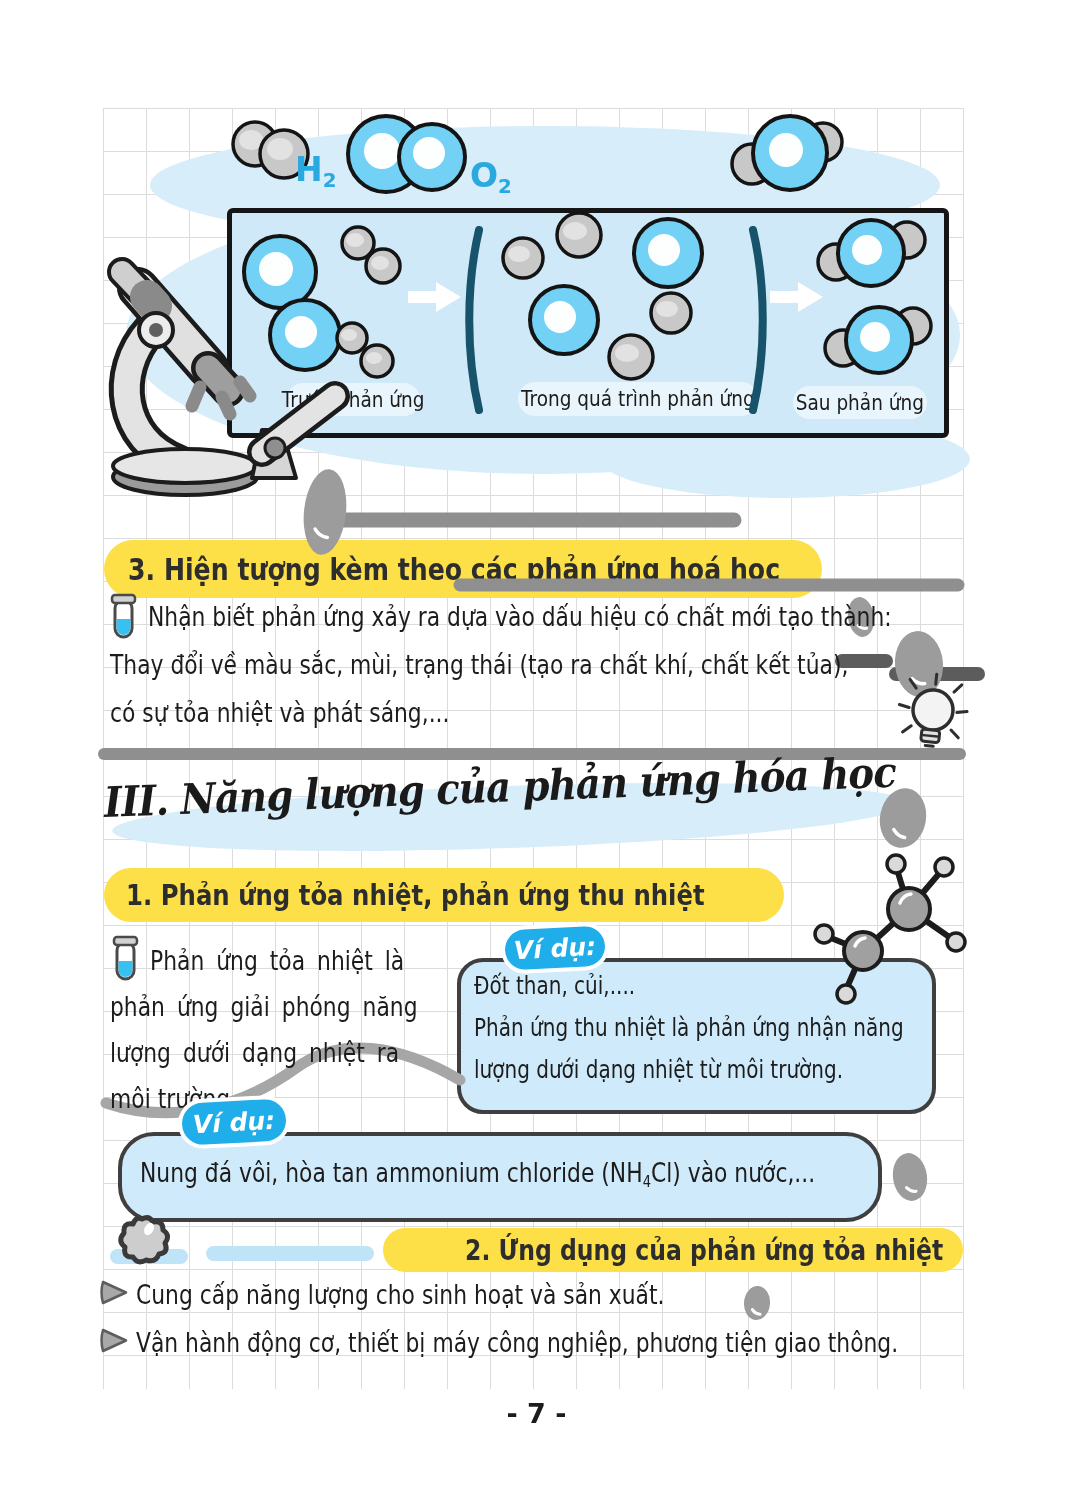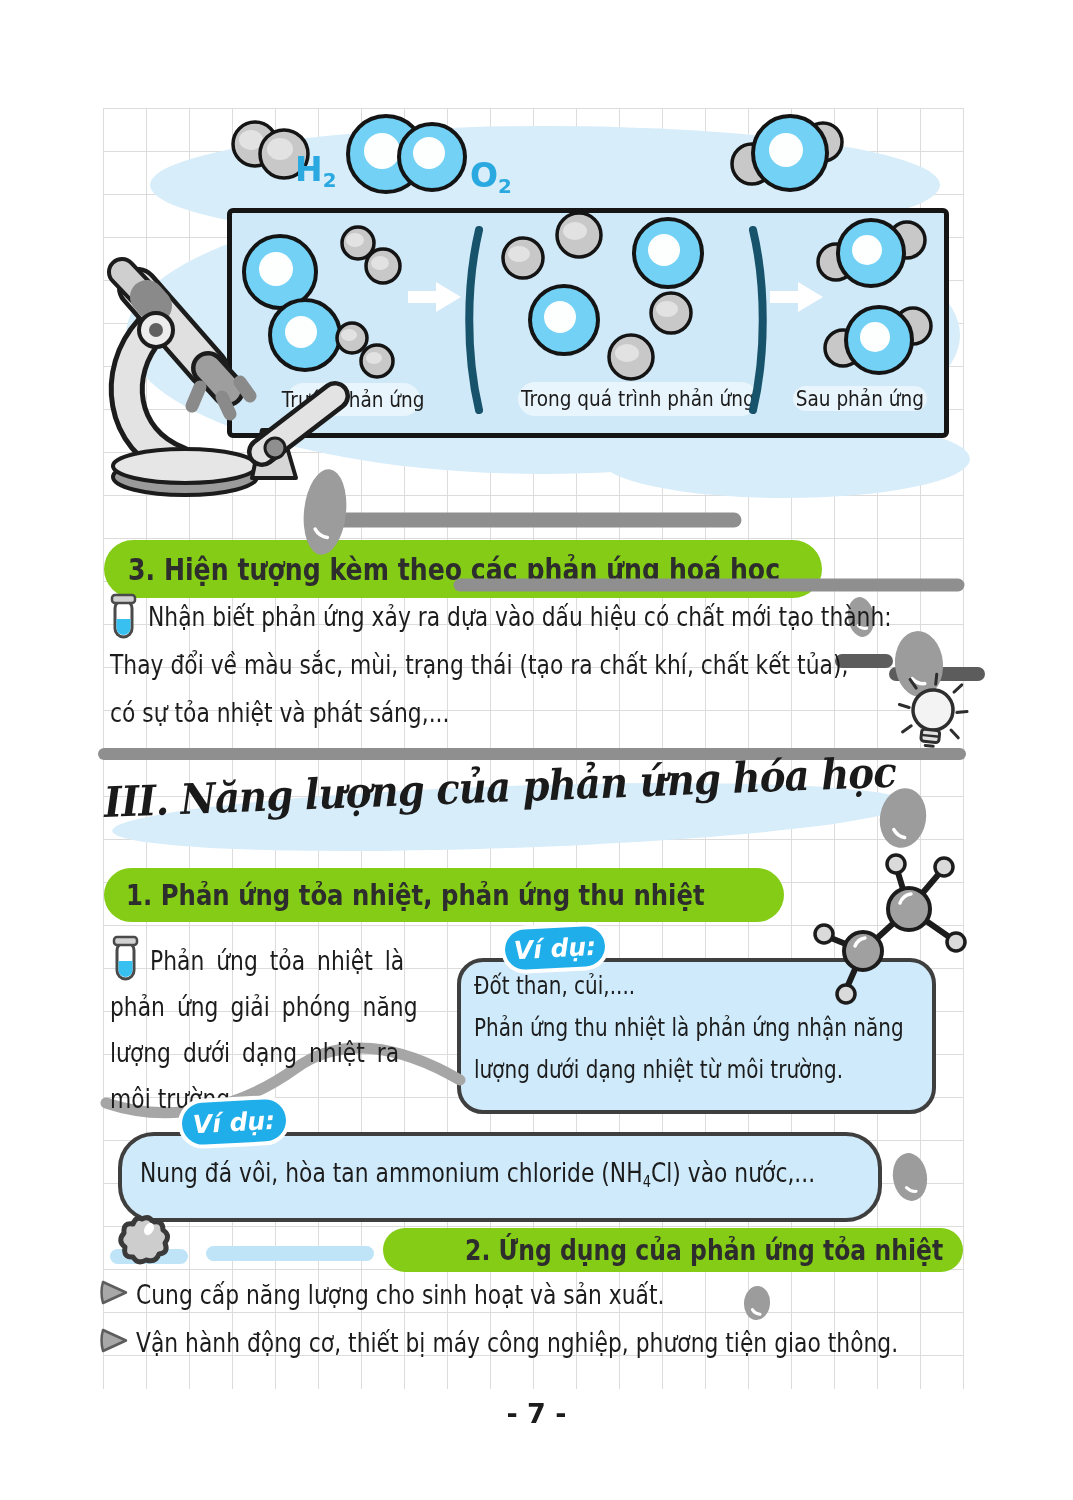--- a/index.html
+++ b/index.html
@@ -8,21 +8,21 @@
   .abs{position:absolute;}
   .grid{left:103px;top:108px;width:861px;height:1281px;
         background-image:linear-gradient(to right,#dcdcdc 1.5px,transparent 1.5px),
                          linear-gradient(to bottom,#dcdcdc 1.5px,transparent 1.5px);
         background-size:43px 43px;}
   .blob{background:#d7edfa;border-radius:50%;}
   .rbox{background:#cfe9f8;border:5px solid #151515;border-radius:6px;}
   .stagepill{background:rgba(255,255,255,.55);border-radius:17px;display:flex;
              align-items:center;justify-content:center;}
   .stagelabel{font-size:21px;color:#1c1c1c;white-space:nowrap;transform:scaleX(.88);}
-  .pill{background:#84cc16;border-radius:29px;display:flex;align-items:center;}
+  .pill{background:#fde047;border-radius:29px;display:flex;align-items:center;}
   .hw{white-space:nowrap;color:#1c1c1c;transform:scaleX(.84);transform-origin:left center;}
   .hw80{white-space:nowrap;color:#1c1c1c;transform:scaleX(.80);transform-origin:left center;}
   .headtext{font-weight:bold;color:#2d2d2d;}
   .body27{font-size:26px;line-height:34px;}
   .cursive{font-family:"DejaVu Serif",serif;font-style:italic;font-weight:bold;font-size:42px;
            color:#1a1a1a;white-space:nowrap;transform:rotate(-2.2deg) scaleX(.92);
            transform-origin:left center;letter-spacing:-1px;}
   .exbox{background:#cfeafa;border:4px solid #3f3f3f;}
   .vidu{background:#1faee9;color:#ffffff;border-radius:22px;display:flex;align-items:center;
         justify-content:center;font-weight:bold;font-style:italic;font-size:25px;
@@ -46,21 +46,21 @@
   <div class="abs blob" style="left:112px;top:786px;width:796px;height:62px;transform:rotate(-2deg);"></div>
 
   <div class="abs rbox" style="left:227px;top:208px;width:712px;height:220px;"></div>
 
   <div class="abs stagepill" style="left:287px;top:383px;width:133px;height:33px;">
     <span class="stagelabel">Trước phản ứng</span>
   </div>
   <div class="abs stagepill" style="left:518px;top:382px;width:240px;height:34px;">
     <span class="stagelabel">Trong quá trình phản ứng</span>
   </div>
-  <div class="abs stagepill" style="left:793px;top:386px;width:134px;height:25px;">
+  <div class="abs stagepill" style="left:793px;top:386px;width:134px;height:33px;">
     <span class="stagelabel">Sau phản ứng</span>
   </div>
 
   <div class="abs pill" style="left:104px;top:540px;width:718px;height:58px;">
     <span class="hw headtext" style="font-size:30px;margin-left:24px;">3. Hiện tượng kèm theo các phản ứng hoá học</span>
   </div>
   <div class="abs pill" style="left:104px;top:868px;width:680px;height:54px;">
     <span class="hw headtext" style="font-size:29px;margin-left:22px;">1. Phản ứng tỏa nhiệt, phản ứng thu nhiệt</span>
   </div>
   <div class="abs pill" style="left:383px;top:1228px;width:580px;height:44px;justify-content:flex-end;align-items:center;">

